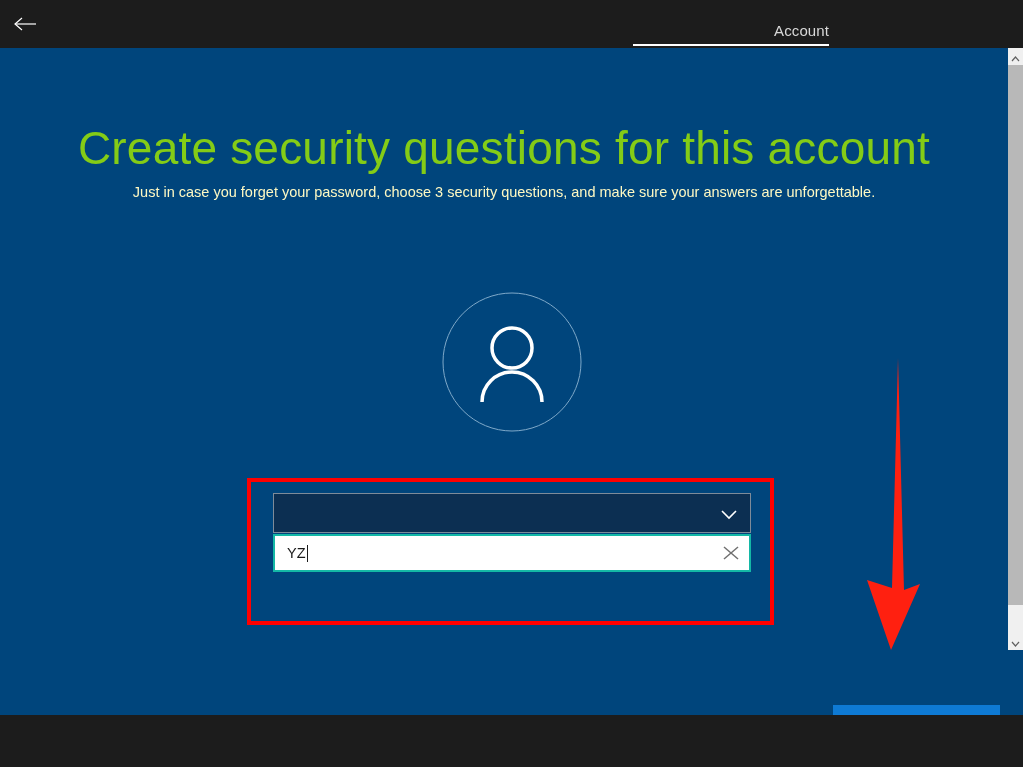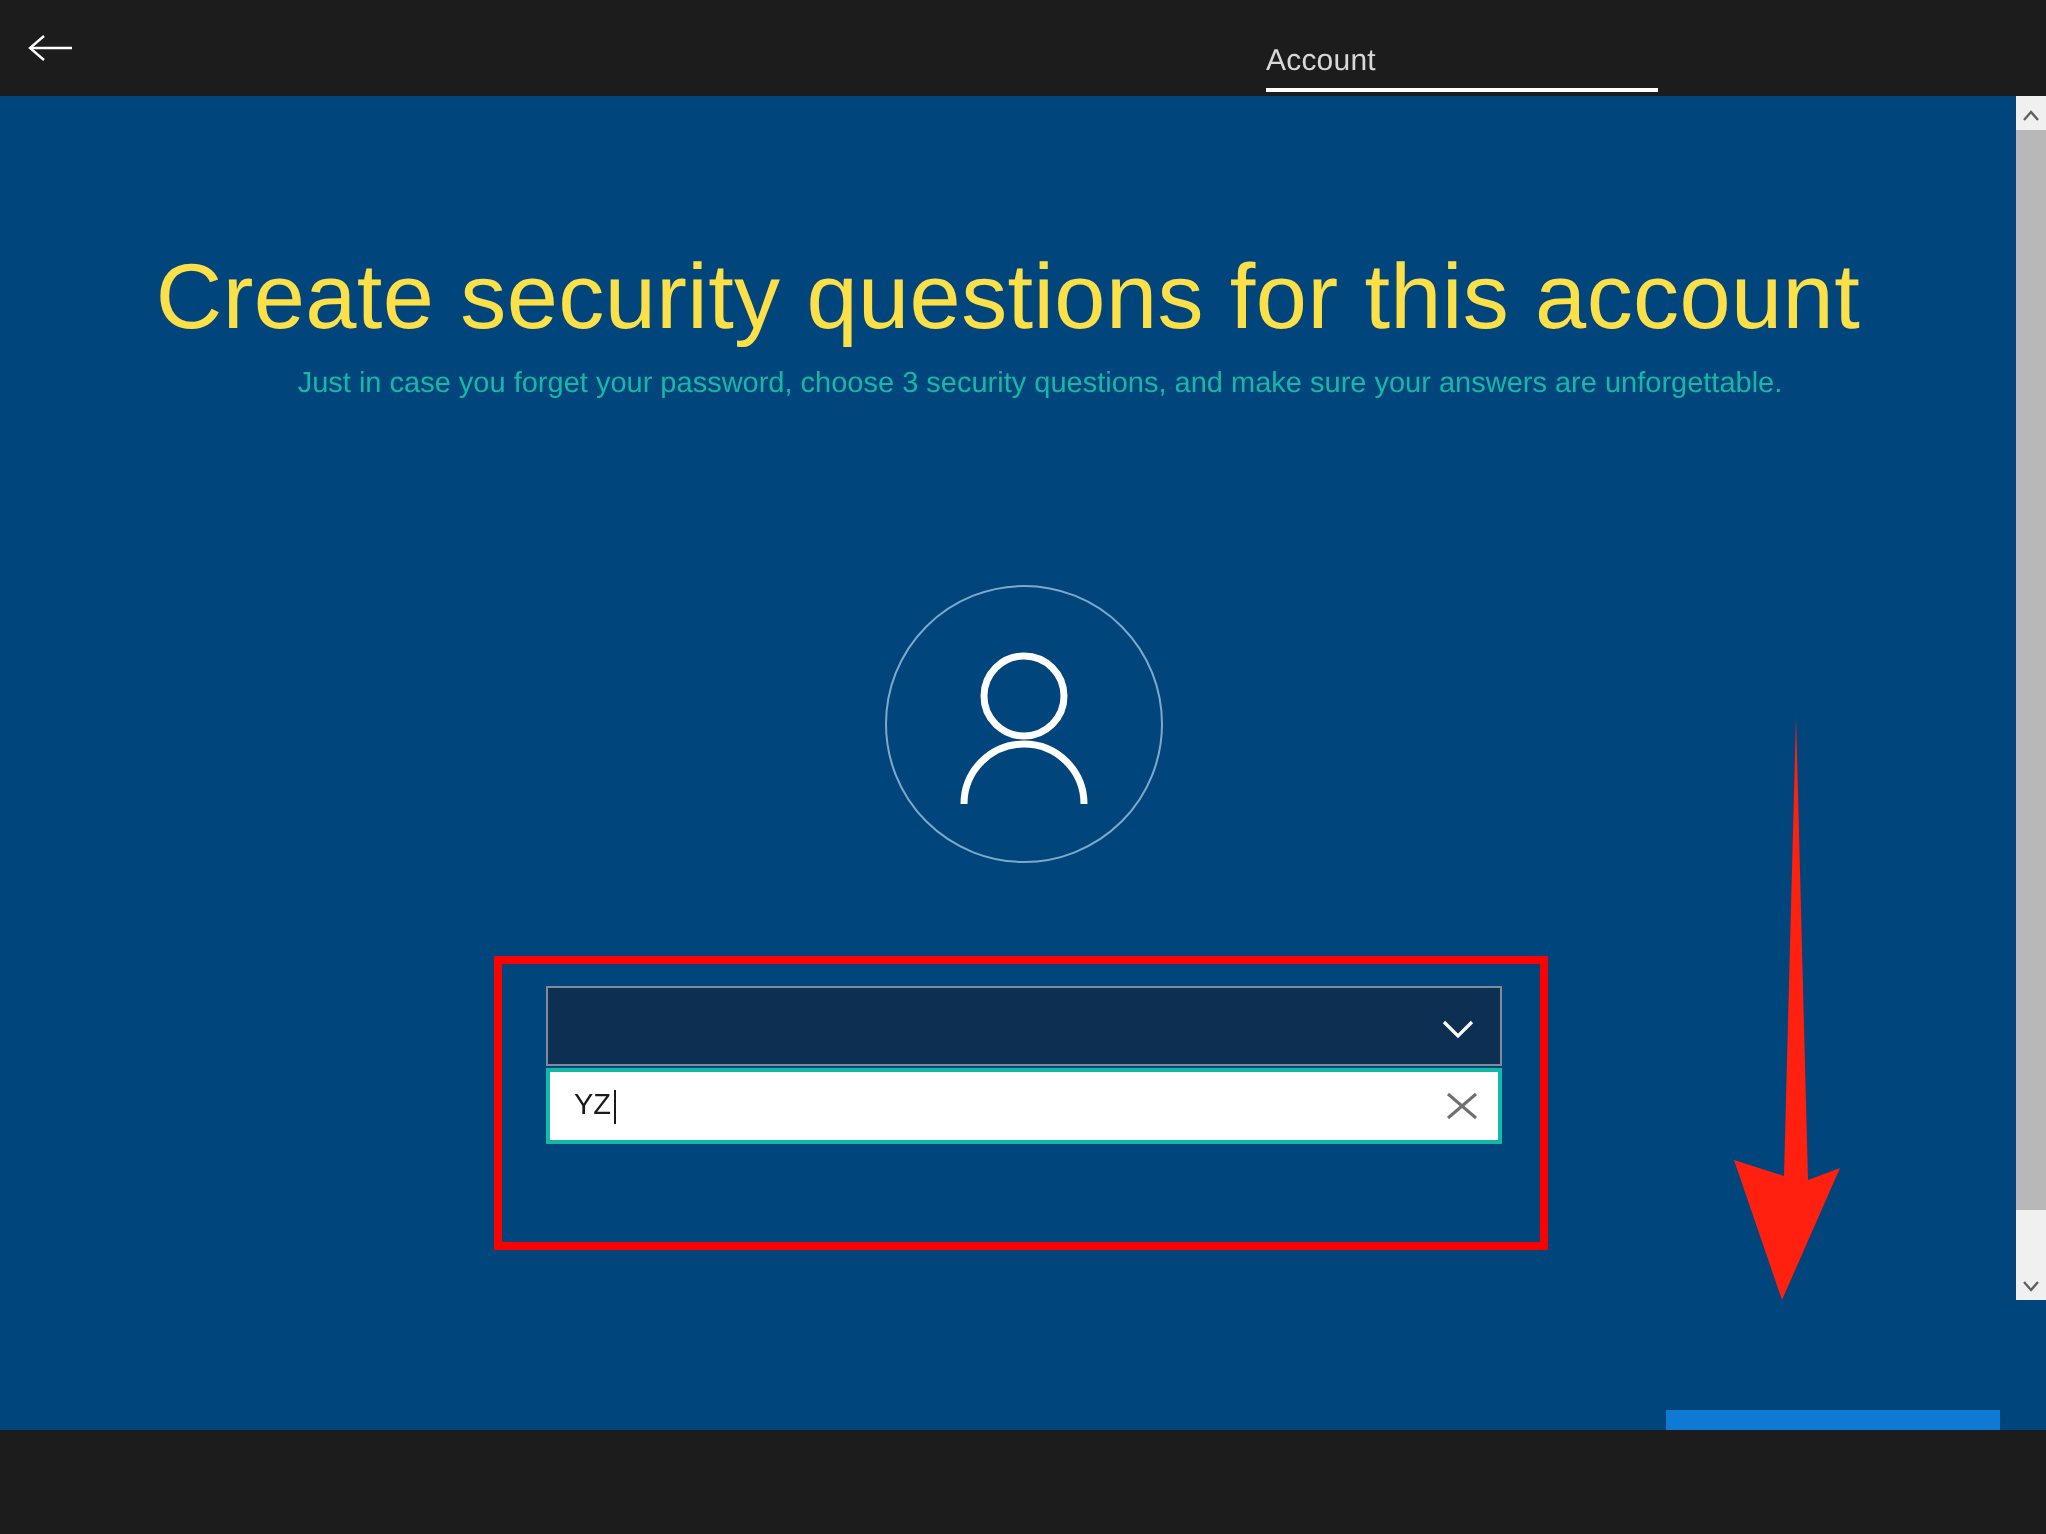--- a/index.html
+++ b/index.html
@@ -38,21 +38,21 @@
   }
   .back-btn svg { display: block; }
   .tab {
     position: absolute;
     left: 633px;
     top: 0;
     width: 196px;
     height: 61px;
     display: flex;
     align-items: center;
-    justify-content: flex-start;
+    justify-content: flex-end;
     cursor: pointer;
   }
   .tab-label {
     color: #d8d8d8;
     font-size: 15px;
     letter-spacing: .1px;
   }
   .tab-underline {
     position: absolute;
     left: 633px;
@@ -70,36 +70,35 @@
     width: 1008px;
     height: 667px;
     background: #00457c;
   }
   .title {
     position: absolute;
     left: 0;
     top: 73px;
     width: 1008px;
     text-align: center;
-    color: #fde047;
+    color: #84cc16;
     font-size: 46px;
     font-weight: 300;
     letter-spacing: .2px;
     white-space: nowrap;
   }
   .subtitle {
     position: absolute;
     left: 0;
     top: 136px;
     width: 1008px;
     text-align: center;
-    color: #14b8a6;
+    color: #fef9c3;
     font-size: 14.5px;
     font-weight: 400;
-    padding-left: 16px;
   }
 
   
   .avatar {
     position: absolute;
     left: 442px;
     top: 244px;
     width: 140px;
     height: 140px;
   }

